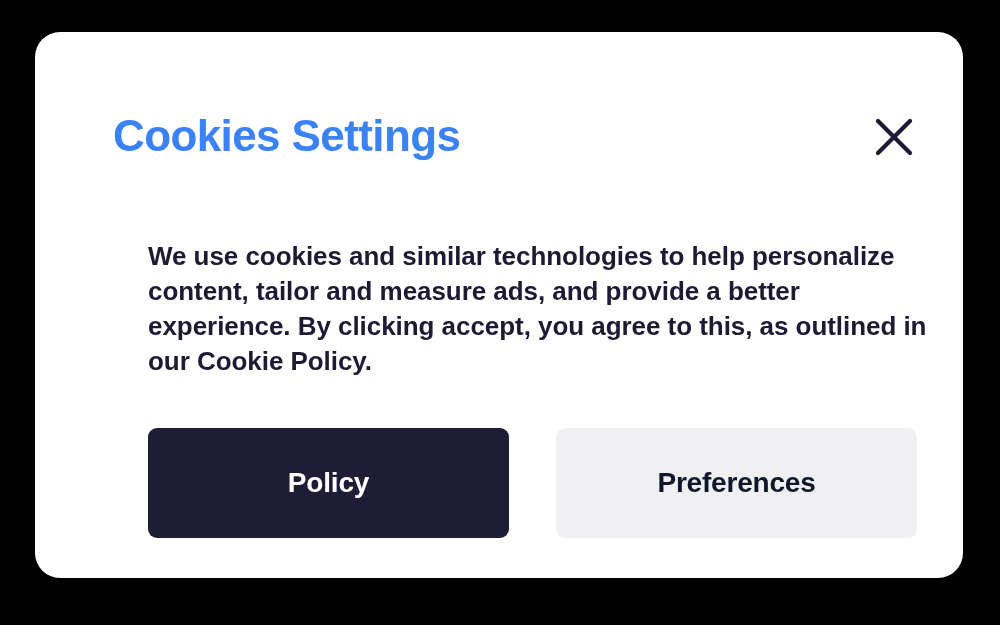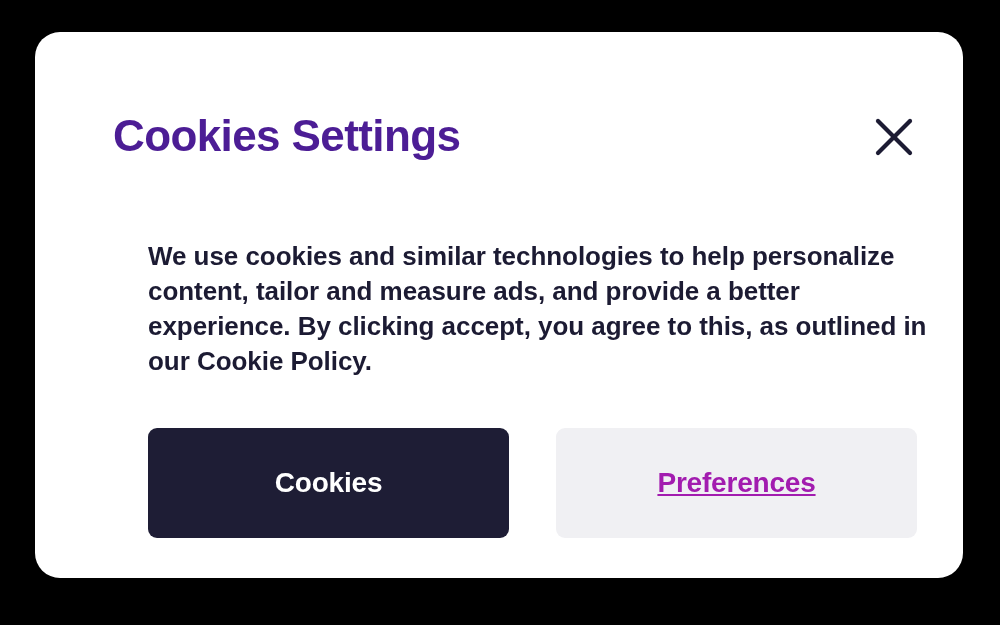--- a/index.html
+++ b/index.html
@@ -43,21 +43,21 @@
     height: 86px;
   }
 
   .dialog-title {
     position: absolute;
     left: 0;
     top: 0;
     font-size: 44px;
     font-weight: bold;
     letter-spacing: -0.6px;
-    color: #4c1d95;
+    color: #3b82f6;
     line-height: 64px;
     white-space: nowrap;
   }
 
   .close-button {
     position: absolute;
     right: 45px;
     top: 9px;
     width: 48px;
     height: 48px;
@@ -116,22 +116,21 @@
     padding: 0;
   }
 
   .btn-accept {
     background: #1e1d35;
     color: #ffffff;
   }
 
   .btn-preferences {
     background: #f0f0f3;
-    color: #a21caf;
-    text-decoration: underline;
+    color: #0f172a;
   }
 </style>
 </head>
 <body>
 
 <div class="page">
 
   <div class="cookie-card">
 
     <div class="card-header">
@@ -143,18 +142,18 @@
             <line x1="4" y1="4" x2="36" y2="36" stroke="#1c1b33" stroke-width="4.2" stroke-linecap="round"></line>
             <line x1="36" y1="4" x2="4" y2="36" stroke="#1c1b33" stroke-width="4.2" stroke-linecap="round"></line>
           </svg>
         </span>
       </button>
     </div>
 
     <p class="dialog-body">We use cookies and similar technologies to help personalize content, tailor and measure ads, and provide a better experience. By clicking accept, you agree to this, as outlined in our Cookie Policy.</p>
 
     <div class="actions">
-      <button class="btn btn-accept">Cookies</button>
+      <button class="btn btn-accept">Policy</button>
       <button class="btn btn-preferences">Preferences</button>
     </div>
 
   </div>
 </div>
 
 </body></html>

